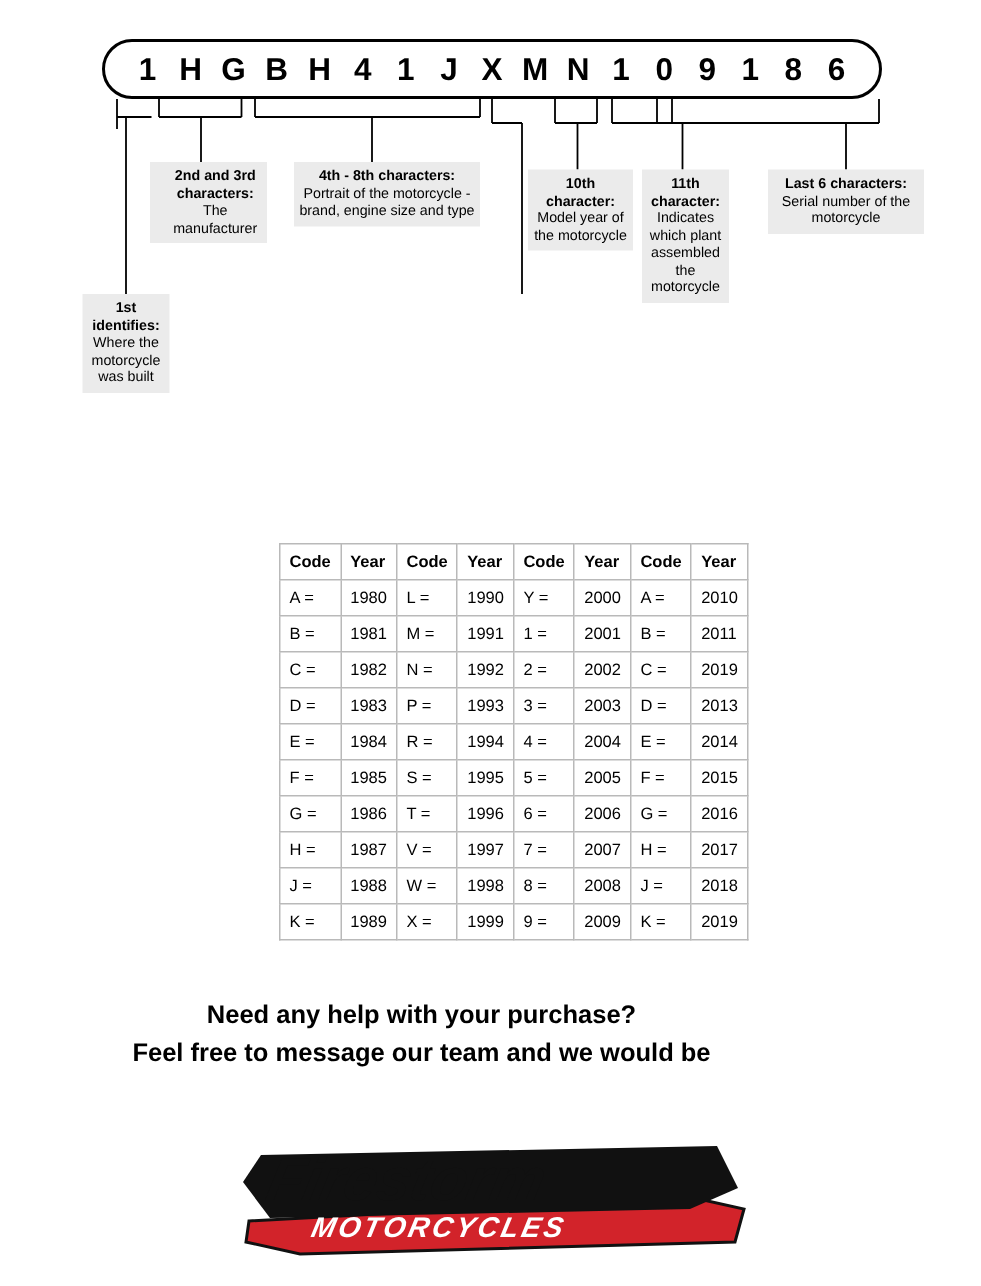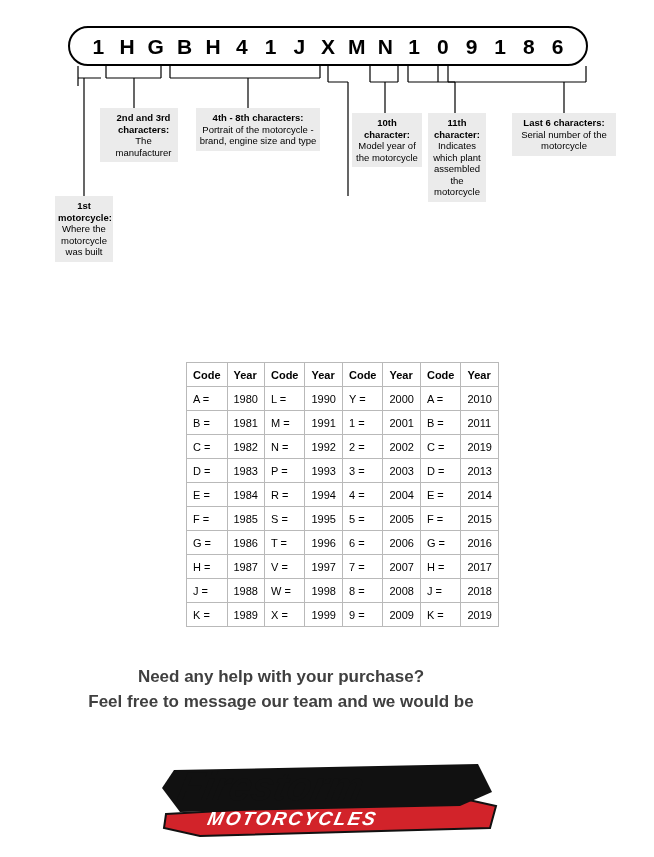--- a/index.html
+++ b/index.html
@@ -95,21 +95,21 @@
 
   
   .help {
     position: absolute;
     left: 0; top: 664px;
     width: 562px;
     text-align: center;
     font-size: 17px;
     font-weight: bold;
     line-height: 25px;
-    color: #404040;
+    color: #000000;
     padding: 0 60px;
   }
 
   
   .logo {
     position: absolute;
     left: 160px; top: 762px;
     width: 340px; height: 78px;
   }
   .logo-text-top {
@@ -172,21 +172,21 @@
 
       <path d="M408 66 L408 82 M408 82 L438 82 M438 82 L438 66"></path>
       <path d="M455 82 L455 113 M438 82 L455 82"></path>
 
       <path d="M448 66 L448 82 M448 82 L586 82 M586 82 L586 66"></path>
       <path d="M564 82 L564 113"></path>
     </g>
   </svg>
 
   <div class="callout" id="c-1st">
-    <span class="ttl">1st motorcycle:</span>
+    <span class="ttl">1st identifies:</span>
     <span>Where the motorcycle was built</span>
   </div>
 
   <div class="callout" id="c-23">
     <span class="ttl">2nd and 3rd characters:</span>
     <span>The manufacturer</span>
   </div>
 
   <div class="callout" id="c-48">
     <span class="ttl">4th - 8th characters:</span>

